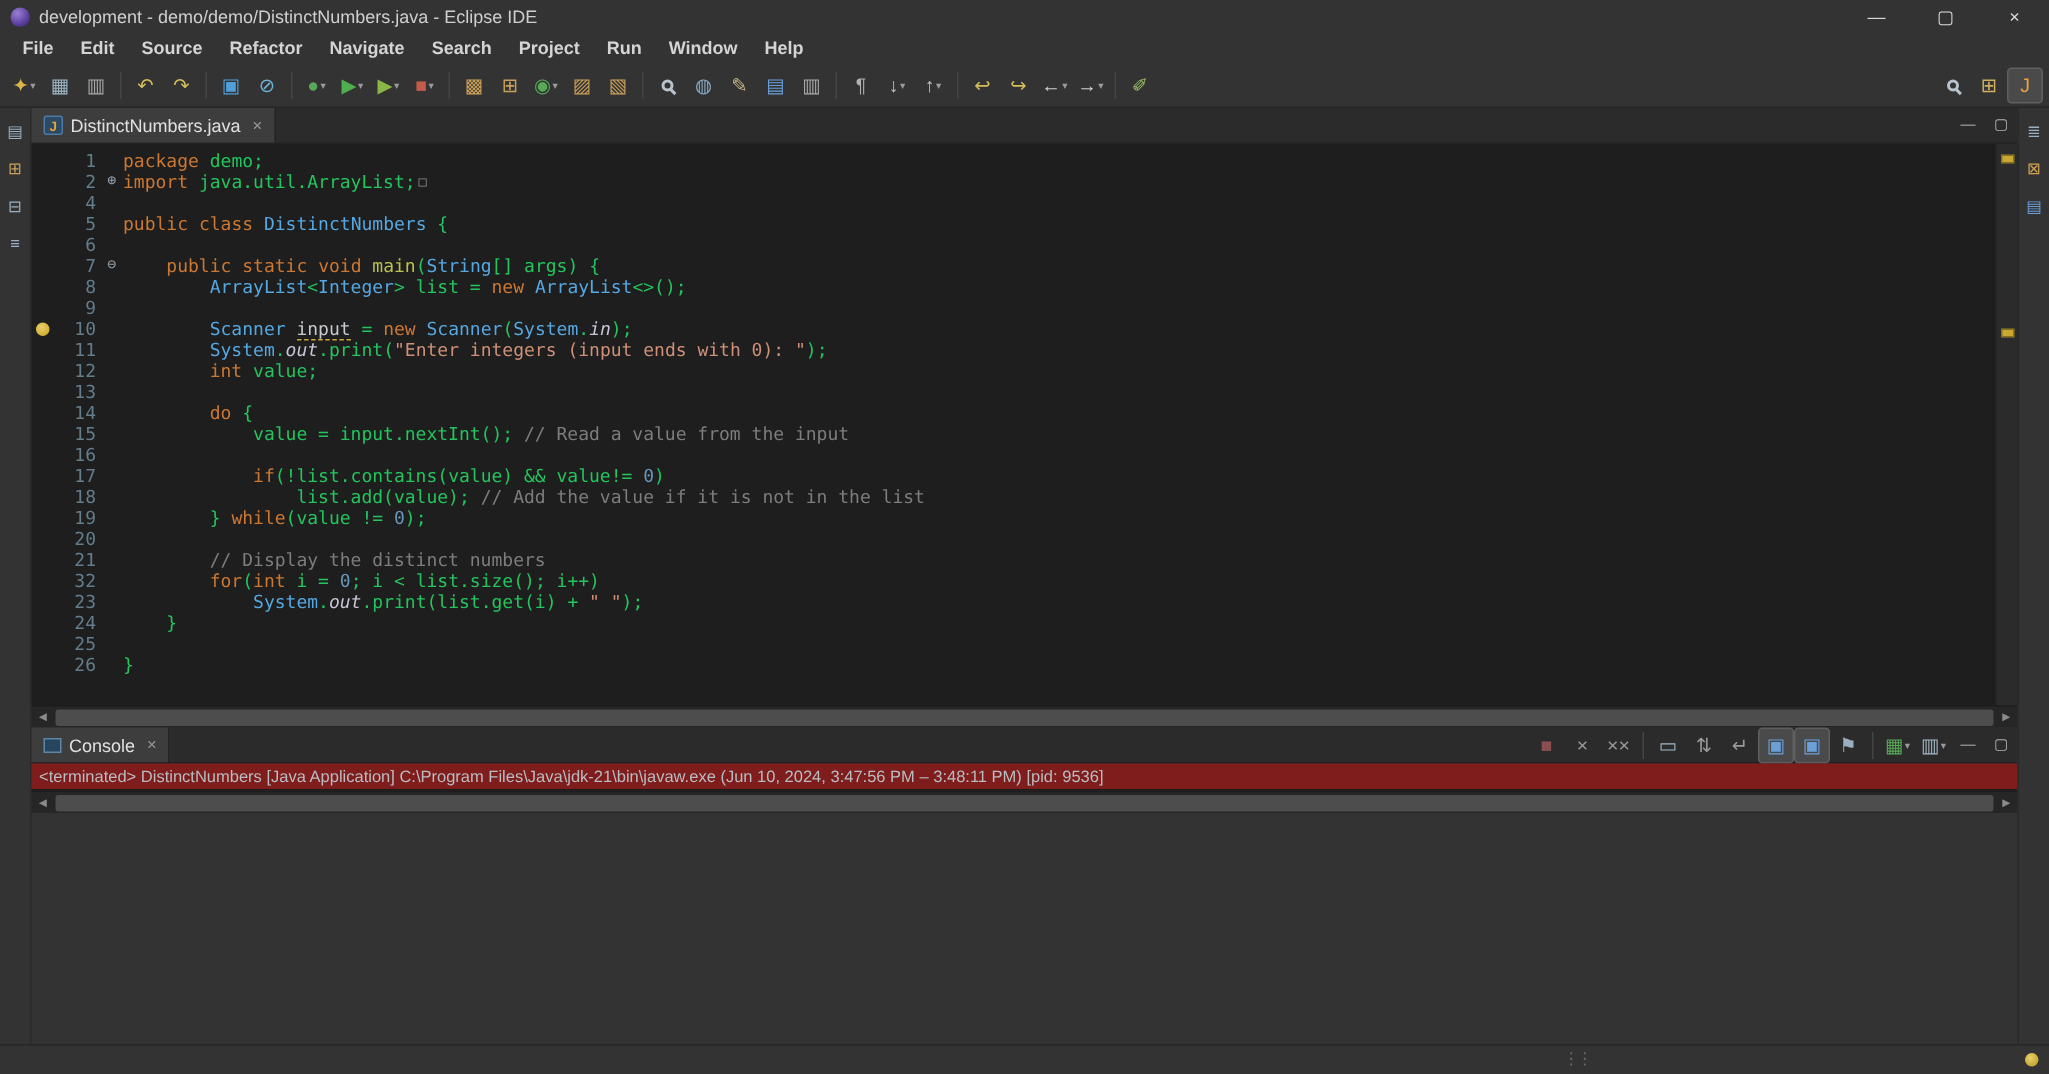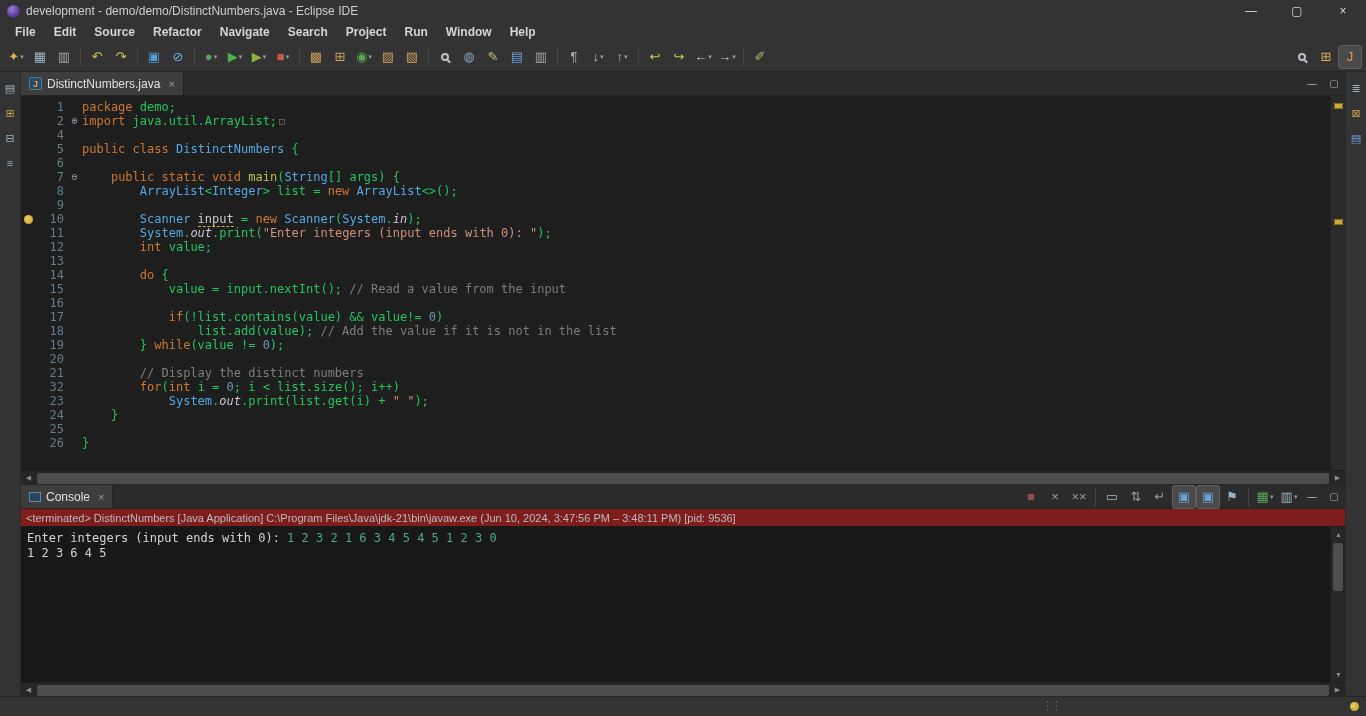--- a/index.html
+++ b/index.html
@@ -367,31 +367,20 @@
               <span class="tglyph" style="color: rgb(159, 182, 196);">▥</span>
               <span class="dd">▾</span>
             </div>
           </div>
         <div class="mini-btn">—</div>
         <div class="mini-btn">▢</div>
       </div>
 
       <div class="console-status">&lt;terminated&gt; DistinctNumbers [Java Application] C:\Program Files\Java\jdk-21\bin\javaw.exe (Jun 10, 2024, 3:47:56 PM – 3:48:11 PM) [pid: 9536]</div>
 
-      <div class="console-body">
-        <div class="console-content">
-            <div class="console-line"><span class="ck-out">Enter integers (input ends with 0): </span><span class="ck-in">1 2 3 2 1 6 3 4 5 4 5 1 2 3 0</span></div>
-            <div class="console-line"><span class="ck-out">1 2 3 6 4 5</span></div>
-          </div>
-        <div class="vscroll">
-          <span class="scroll-arrow">▲</span>
-          <span class="vthumb"></span>
-          <span class="scroll-arrow bottom">▼</span>
-        </div>
-      </div>
 
       <div class="hscroll">
         <span class="scroll-arrow">◀</span>
         <span class="hthumb"></span>
         <span class="scroll-arrow">▶</span>
       </div>
 
     </div>
 
     <div class="side-strip right">

